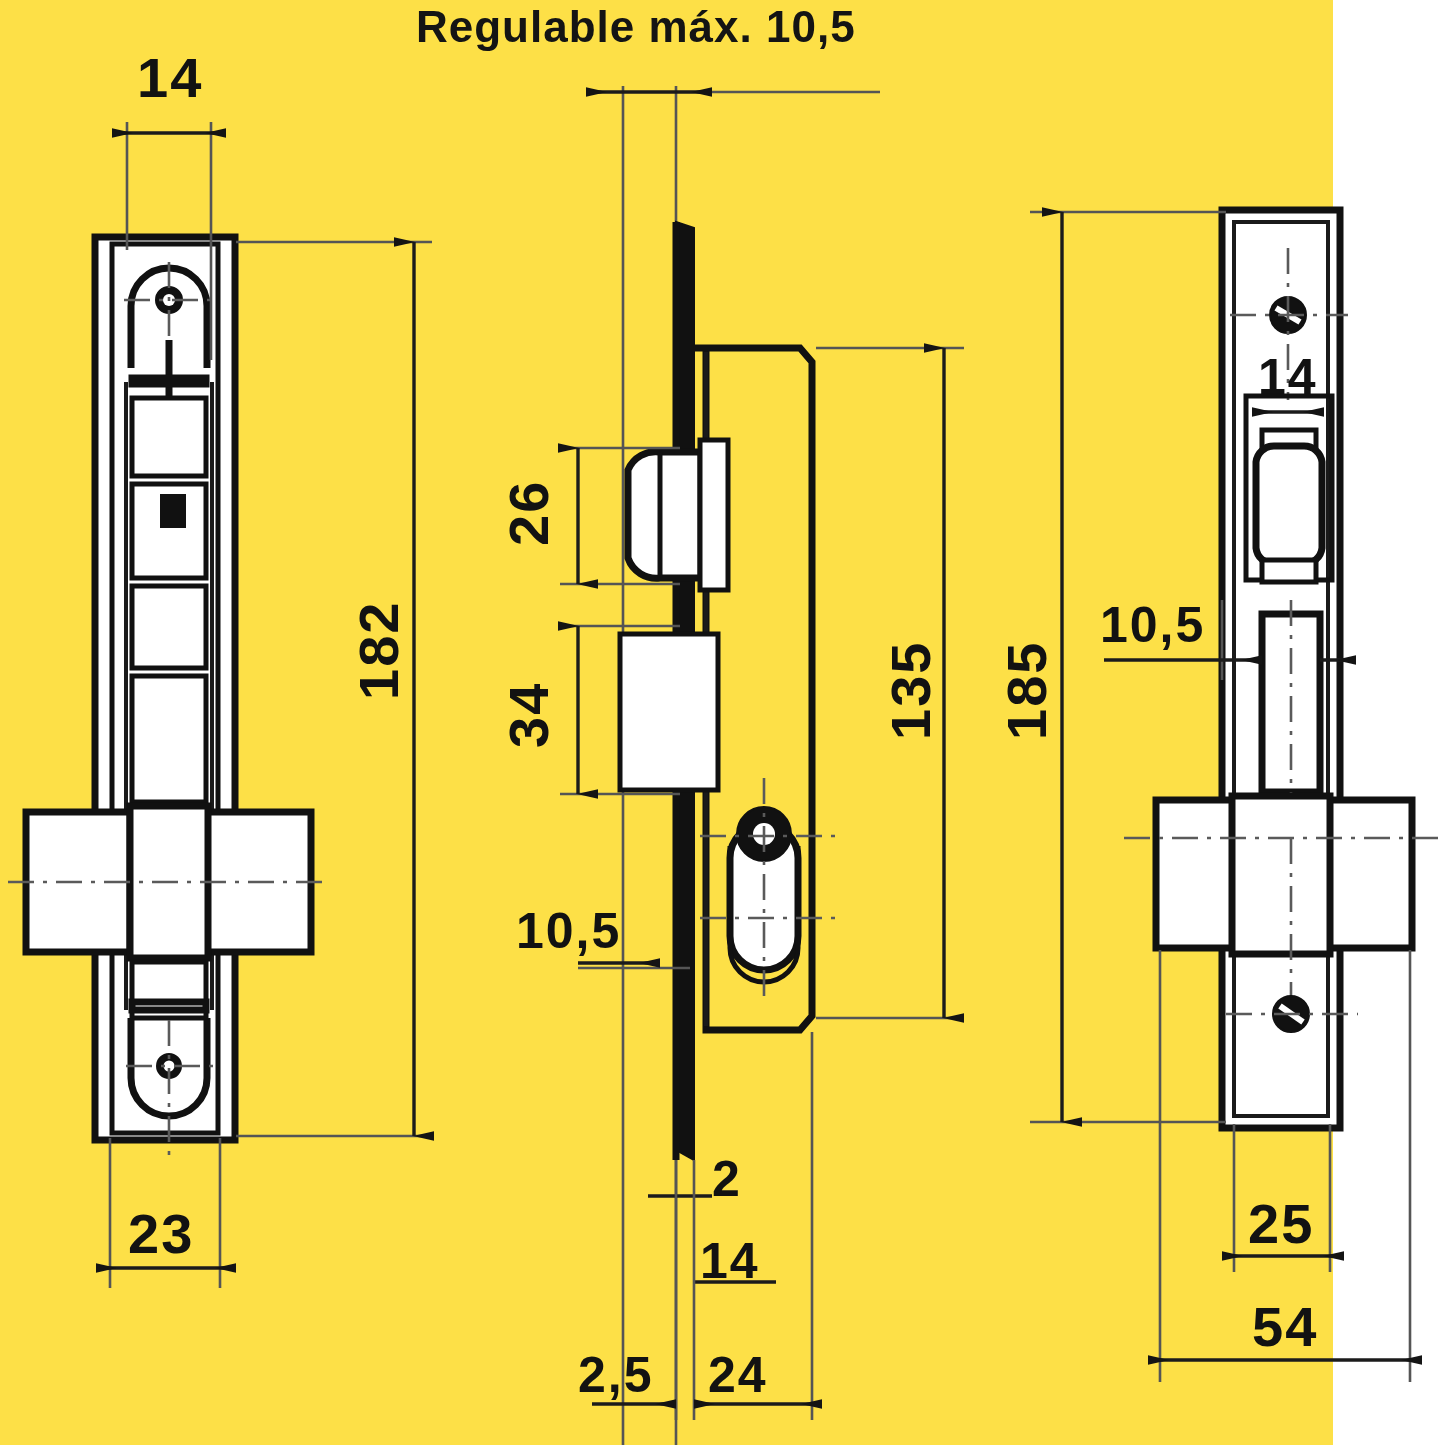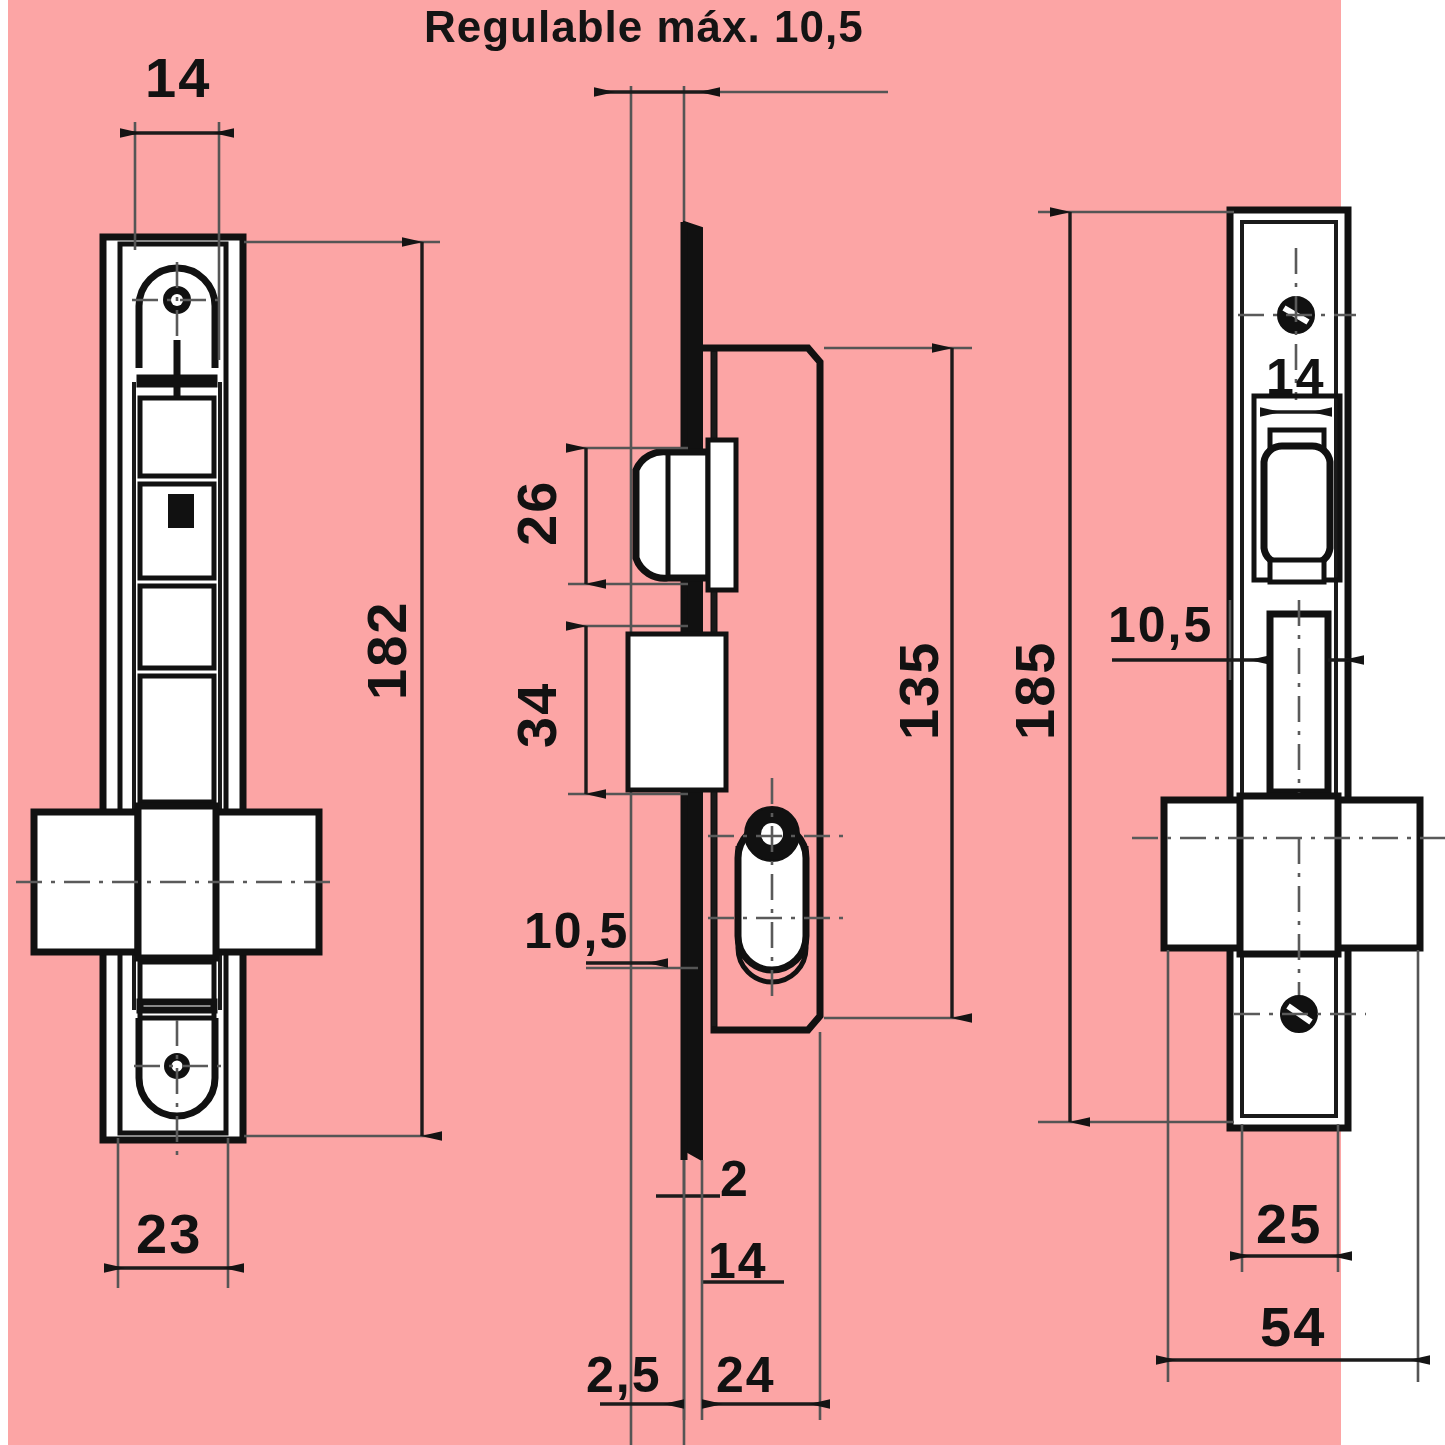--- a/index.html
+++ b/index.html
@@ -3,21 +3,21 @@
 <meta charset="utf-8">
 <title>Mortise Lock Technical Drawing</title>
 <style>
   html,body{margin:0;padding:0;background:#ffffff;}
   body{
     font-family:"Liberation Sans", sans-serif;
     width:1445px;height:1445px;
     position:relative;overflow:hidden;
     -webkit-font-smoothing:antialiased;
   }
-  #sheet{position:absolute;left:8px;top:0;width:1333px;height:1445px;background:#fca5a5;}
+  #sheet{position:absolute;left:0;top:0;width:1333px;height:1445px;background:#fde047;}
   #sheet svg{position:absolute;left:0;top:0;}
 
   
   .dimtxt{
     font-family:"Liberation Sans", sans-serif;
     font-weight:bold;
     fill:#121212;
     letter-spacing:2px;
   }
   .title-txt{

